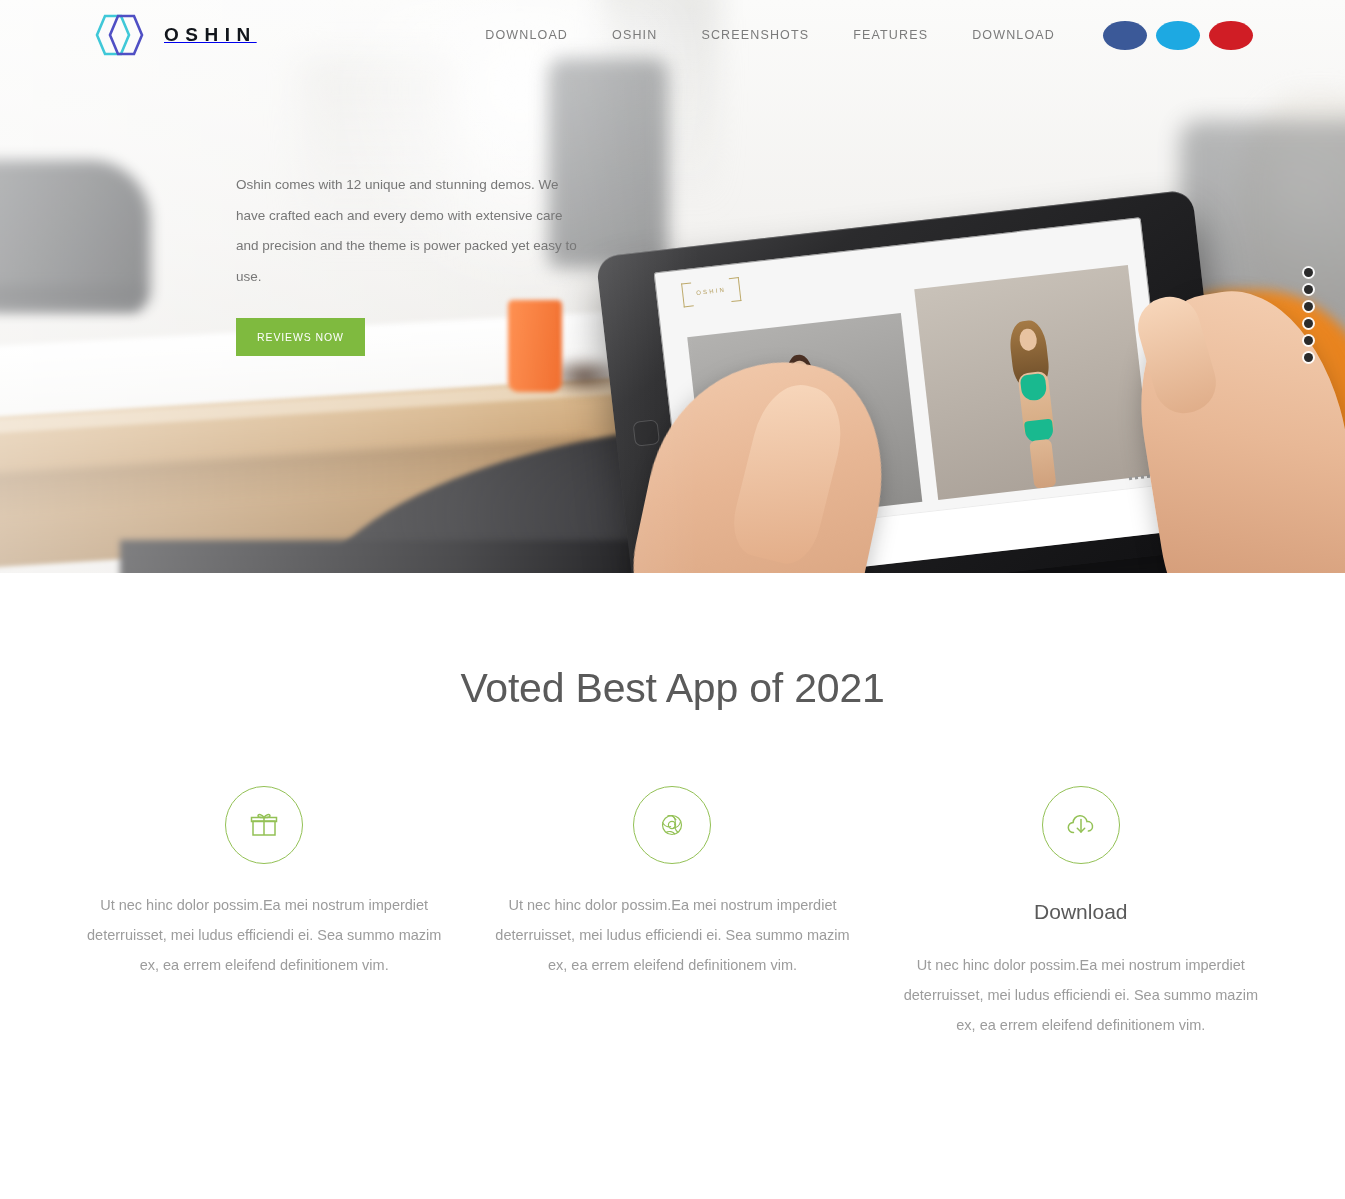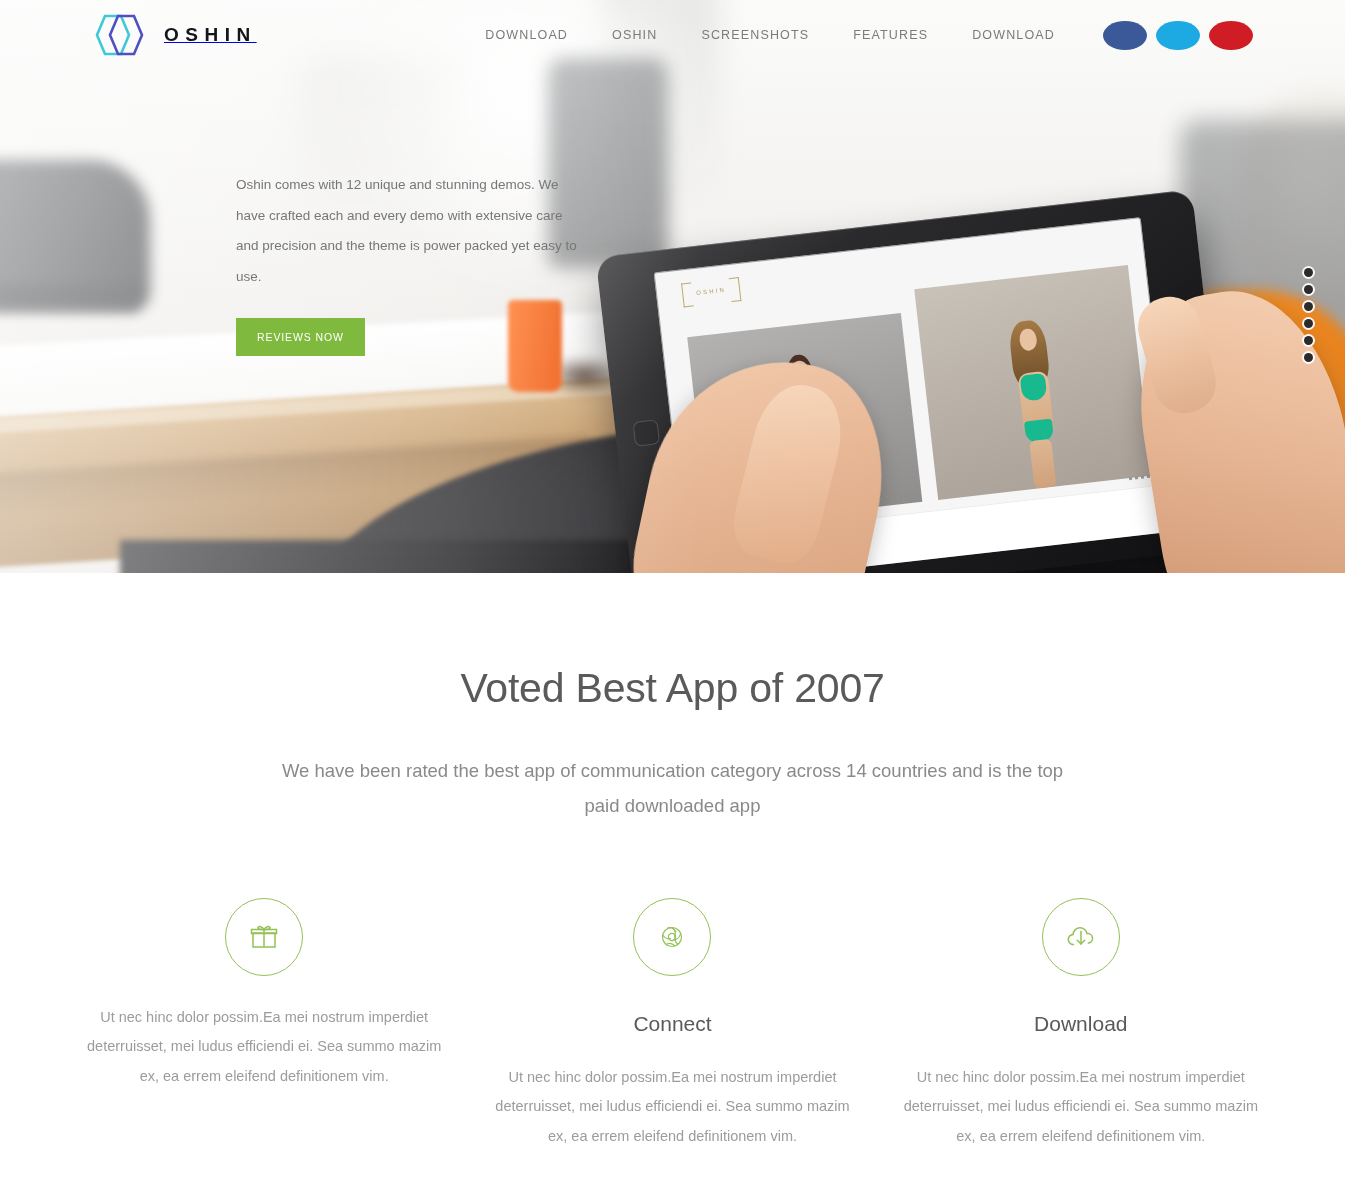--- a/index.html
+++ b/index.html
@@ -452,22 +452,21 @@
     <span></span>
     <span></span>
     <span></span>
     <span></span>
     <span></span>
     <span></span>
   </div>
 </section>
 
 <section class="features">
-  <h2 class="sec-title">Voted Best App of 2007</h2>
-  <p class="sec-sub">We have been rated the best app of communication category across 14 countries and is the top paid downloaded app</p>
+  <h2 class="sec-title">Voted Best App of 2021</h2>
 
   <div class="cols">
 
     <div class="col">
       <div class="icon-circle">
         <svg width="30" height="30" viewBox="0 0 30 30" fill="none" stroke="#93c155" stroke-width="1.5">
           <rect x="4" y="11" width="22" height="14"></rect>
           <rect x="2.5" y="7.5" width="25" height="4"></rect>
           <line x1="15" y1="7.5" x2="15" y2="25"></line>
           <path d="M15 7.5c-1.5-3-6-4-6-1.5 0 1.8 3.5 1.5 6 1.5z"></path>
@@ -483,21 +482,20 @@
           <circle cx="15" cy="15" r="9.5"></circle>
           <path d="M15 5.5c3 2.2 4 6 2.6 9.4"></path>
           <path d="M23.5 11.6c-.6 3.7-3.7 6.3-7.4 6.3"></path>
           <path d="M21.2 22.5c-3-2.2-4-6-2.6-9.4"></path>
           <path d="M8.8 22.5c3.3-1.8 7.2-1 9.3 1.9"></path>
           <path d="M5.4 12.2c1.6 3.4 5.2 5.2 8.7 4.3"></path>
           <path d="M10.5 5.9c3.5-.9 7.1.9 8.7 4.3"></path>
           <circle cx="15" cy="15" r="3.6"></circle>
         </svg>
       </div>
-      <h3 class="col-title">Connect</h3>
       <p class="col-text">Ut nec hinc dolor possim.Ea mei nostrum imperdiet deterruisset, mei ludus efficiendi ei. Sea summo mazim ex, ea errem eleifend definitionem vim.</p>
     </div>
 
     <div class="col">
       <div class="icon-circle">
         <svg width="32" height="30" viewBox="0 0 32 30" fill="none" stroke="#93c155" stroke-width="1.5" stroke-linecap="round">
           <path d="M8.5 22.5a5 5 0 0 1-.4-10A7 7 0 0 1 22 11.6a4.8 4.8 0 0 1 1.4 9.5"></path>
           <line x1="16" y1="9.5" x2="16" y2="22"></line>
           <polyline points="12.3,18.2 16,22 19.7,18.2"></polyline>
         </svg>

